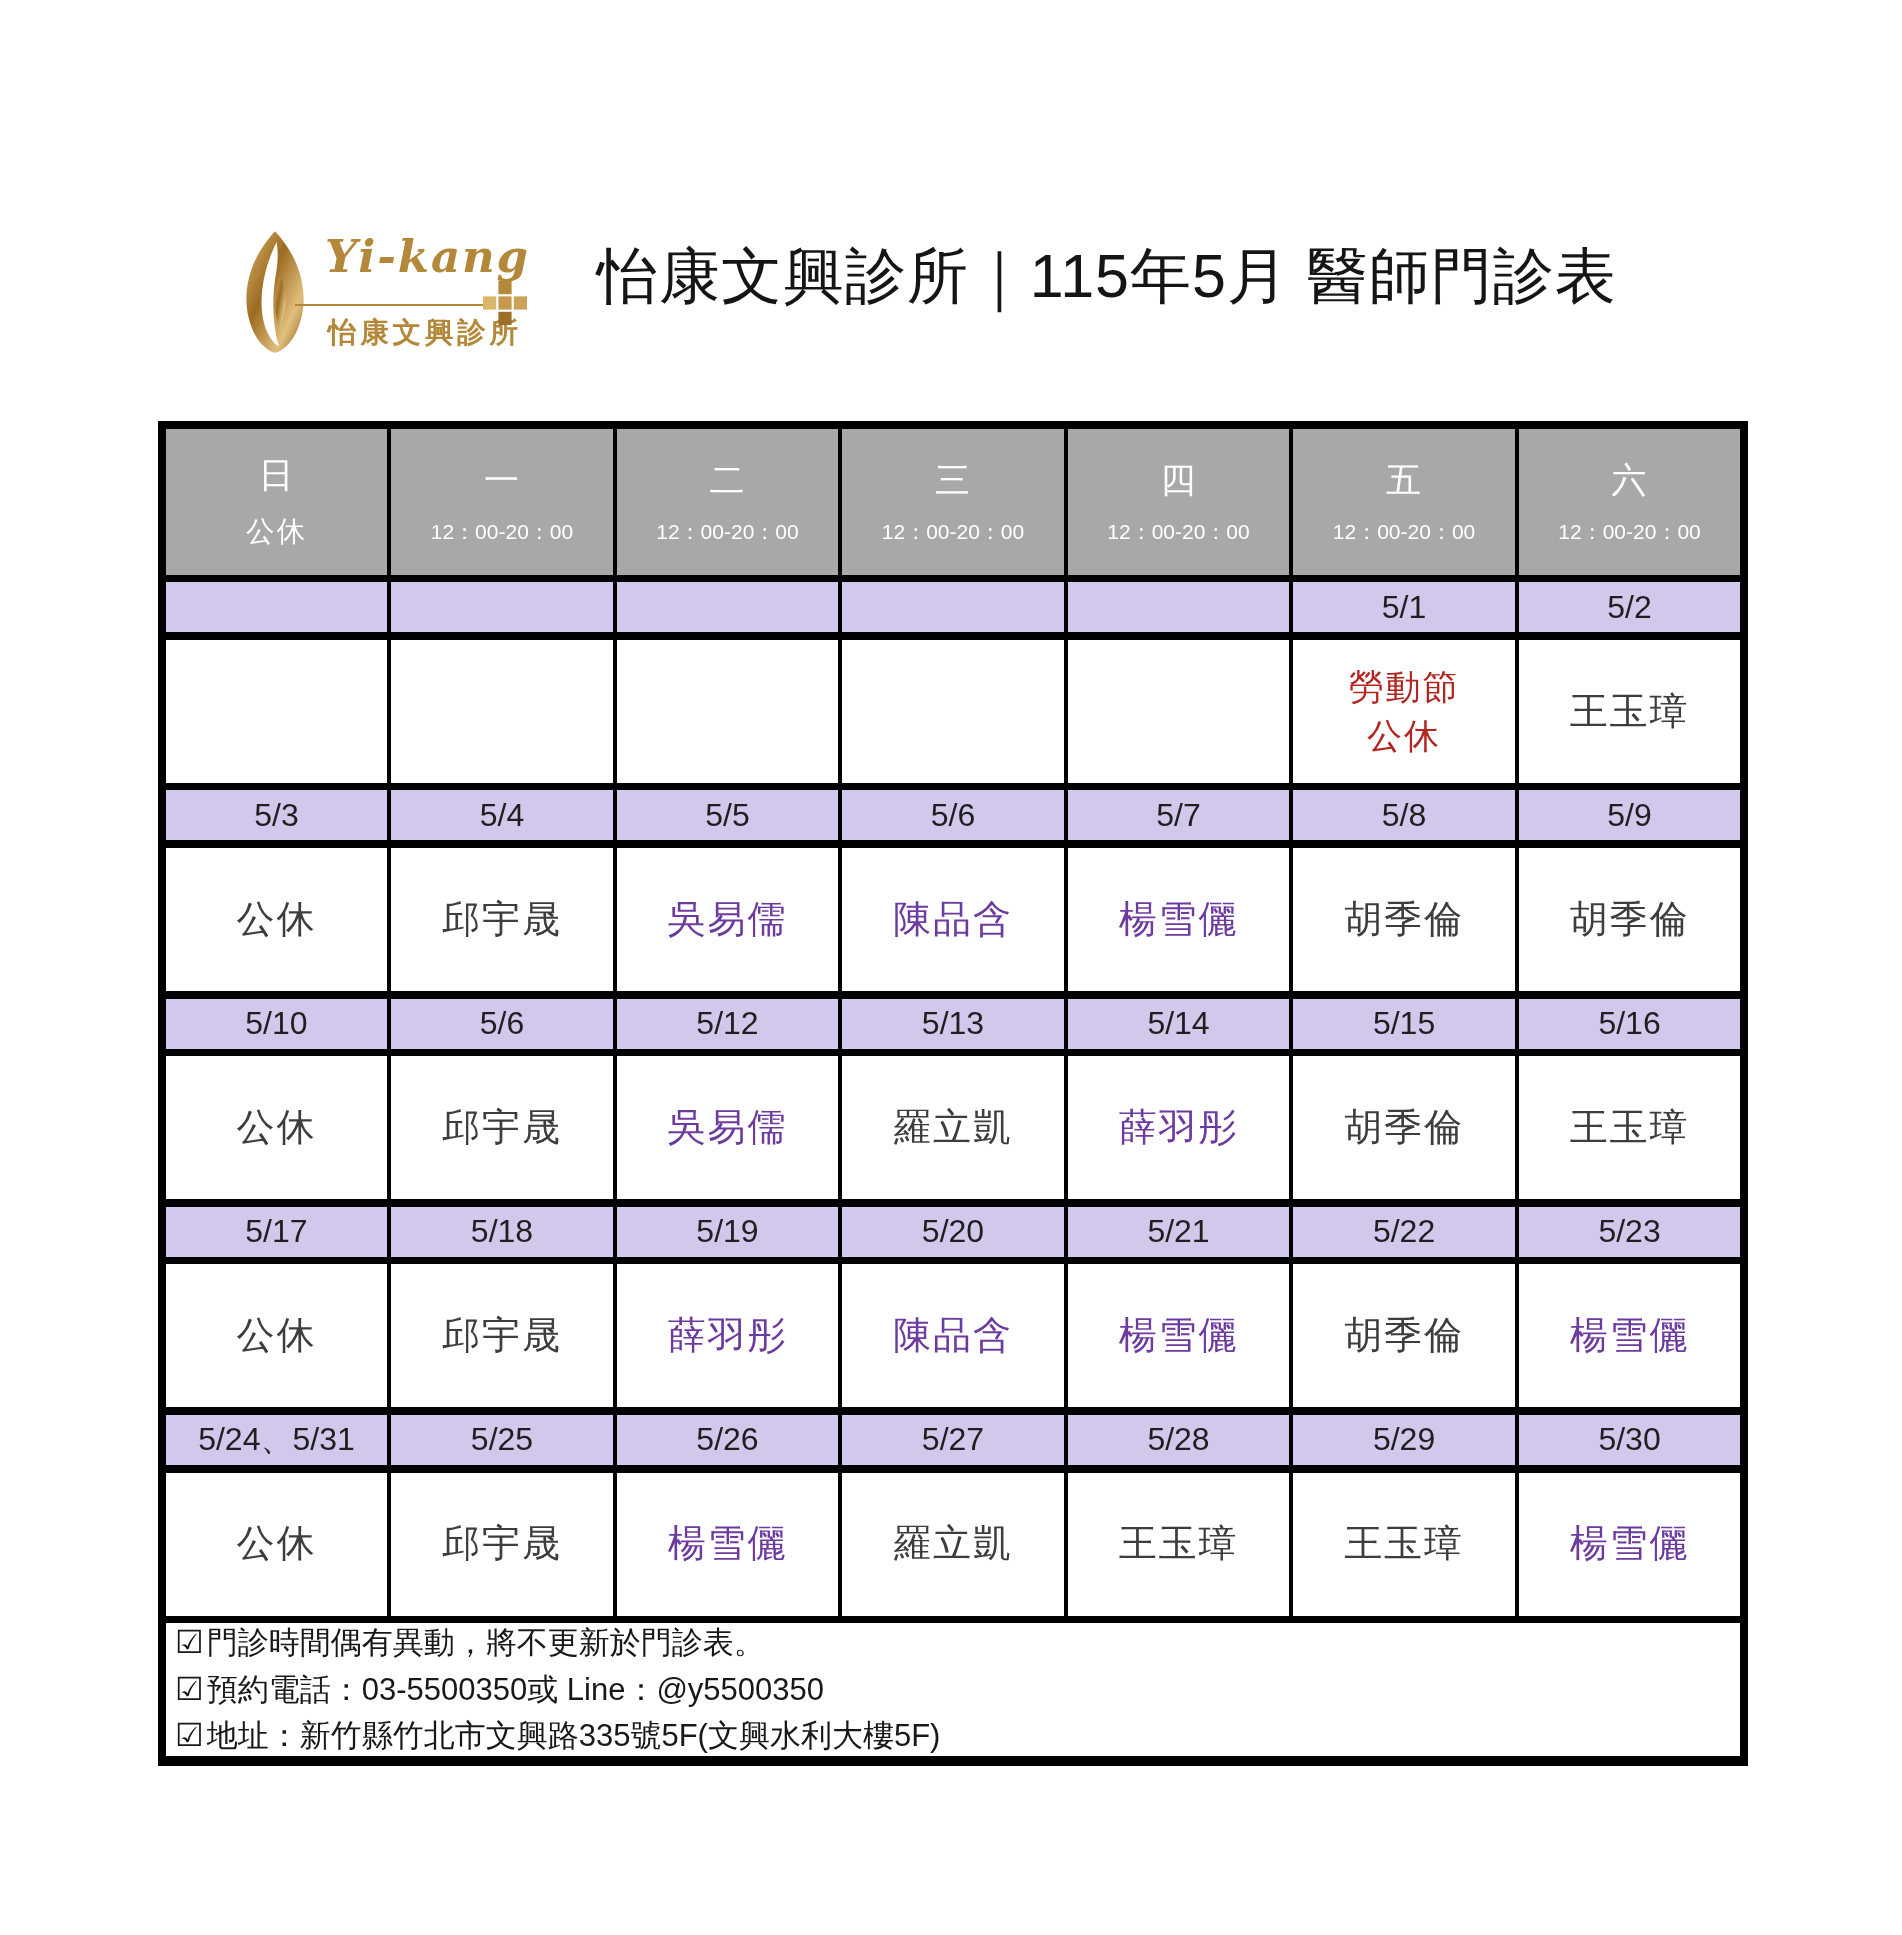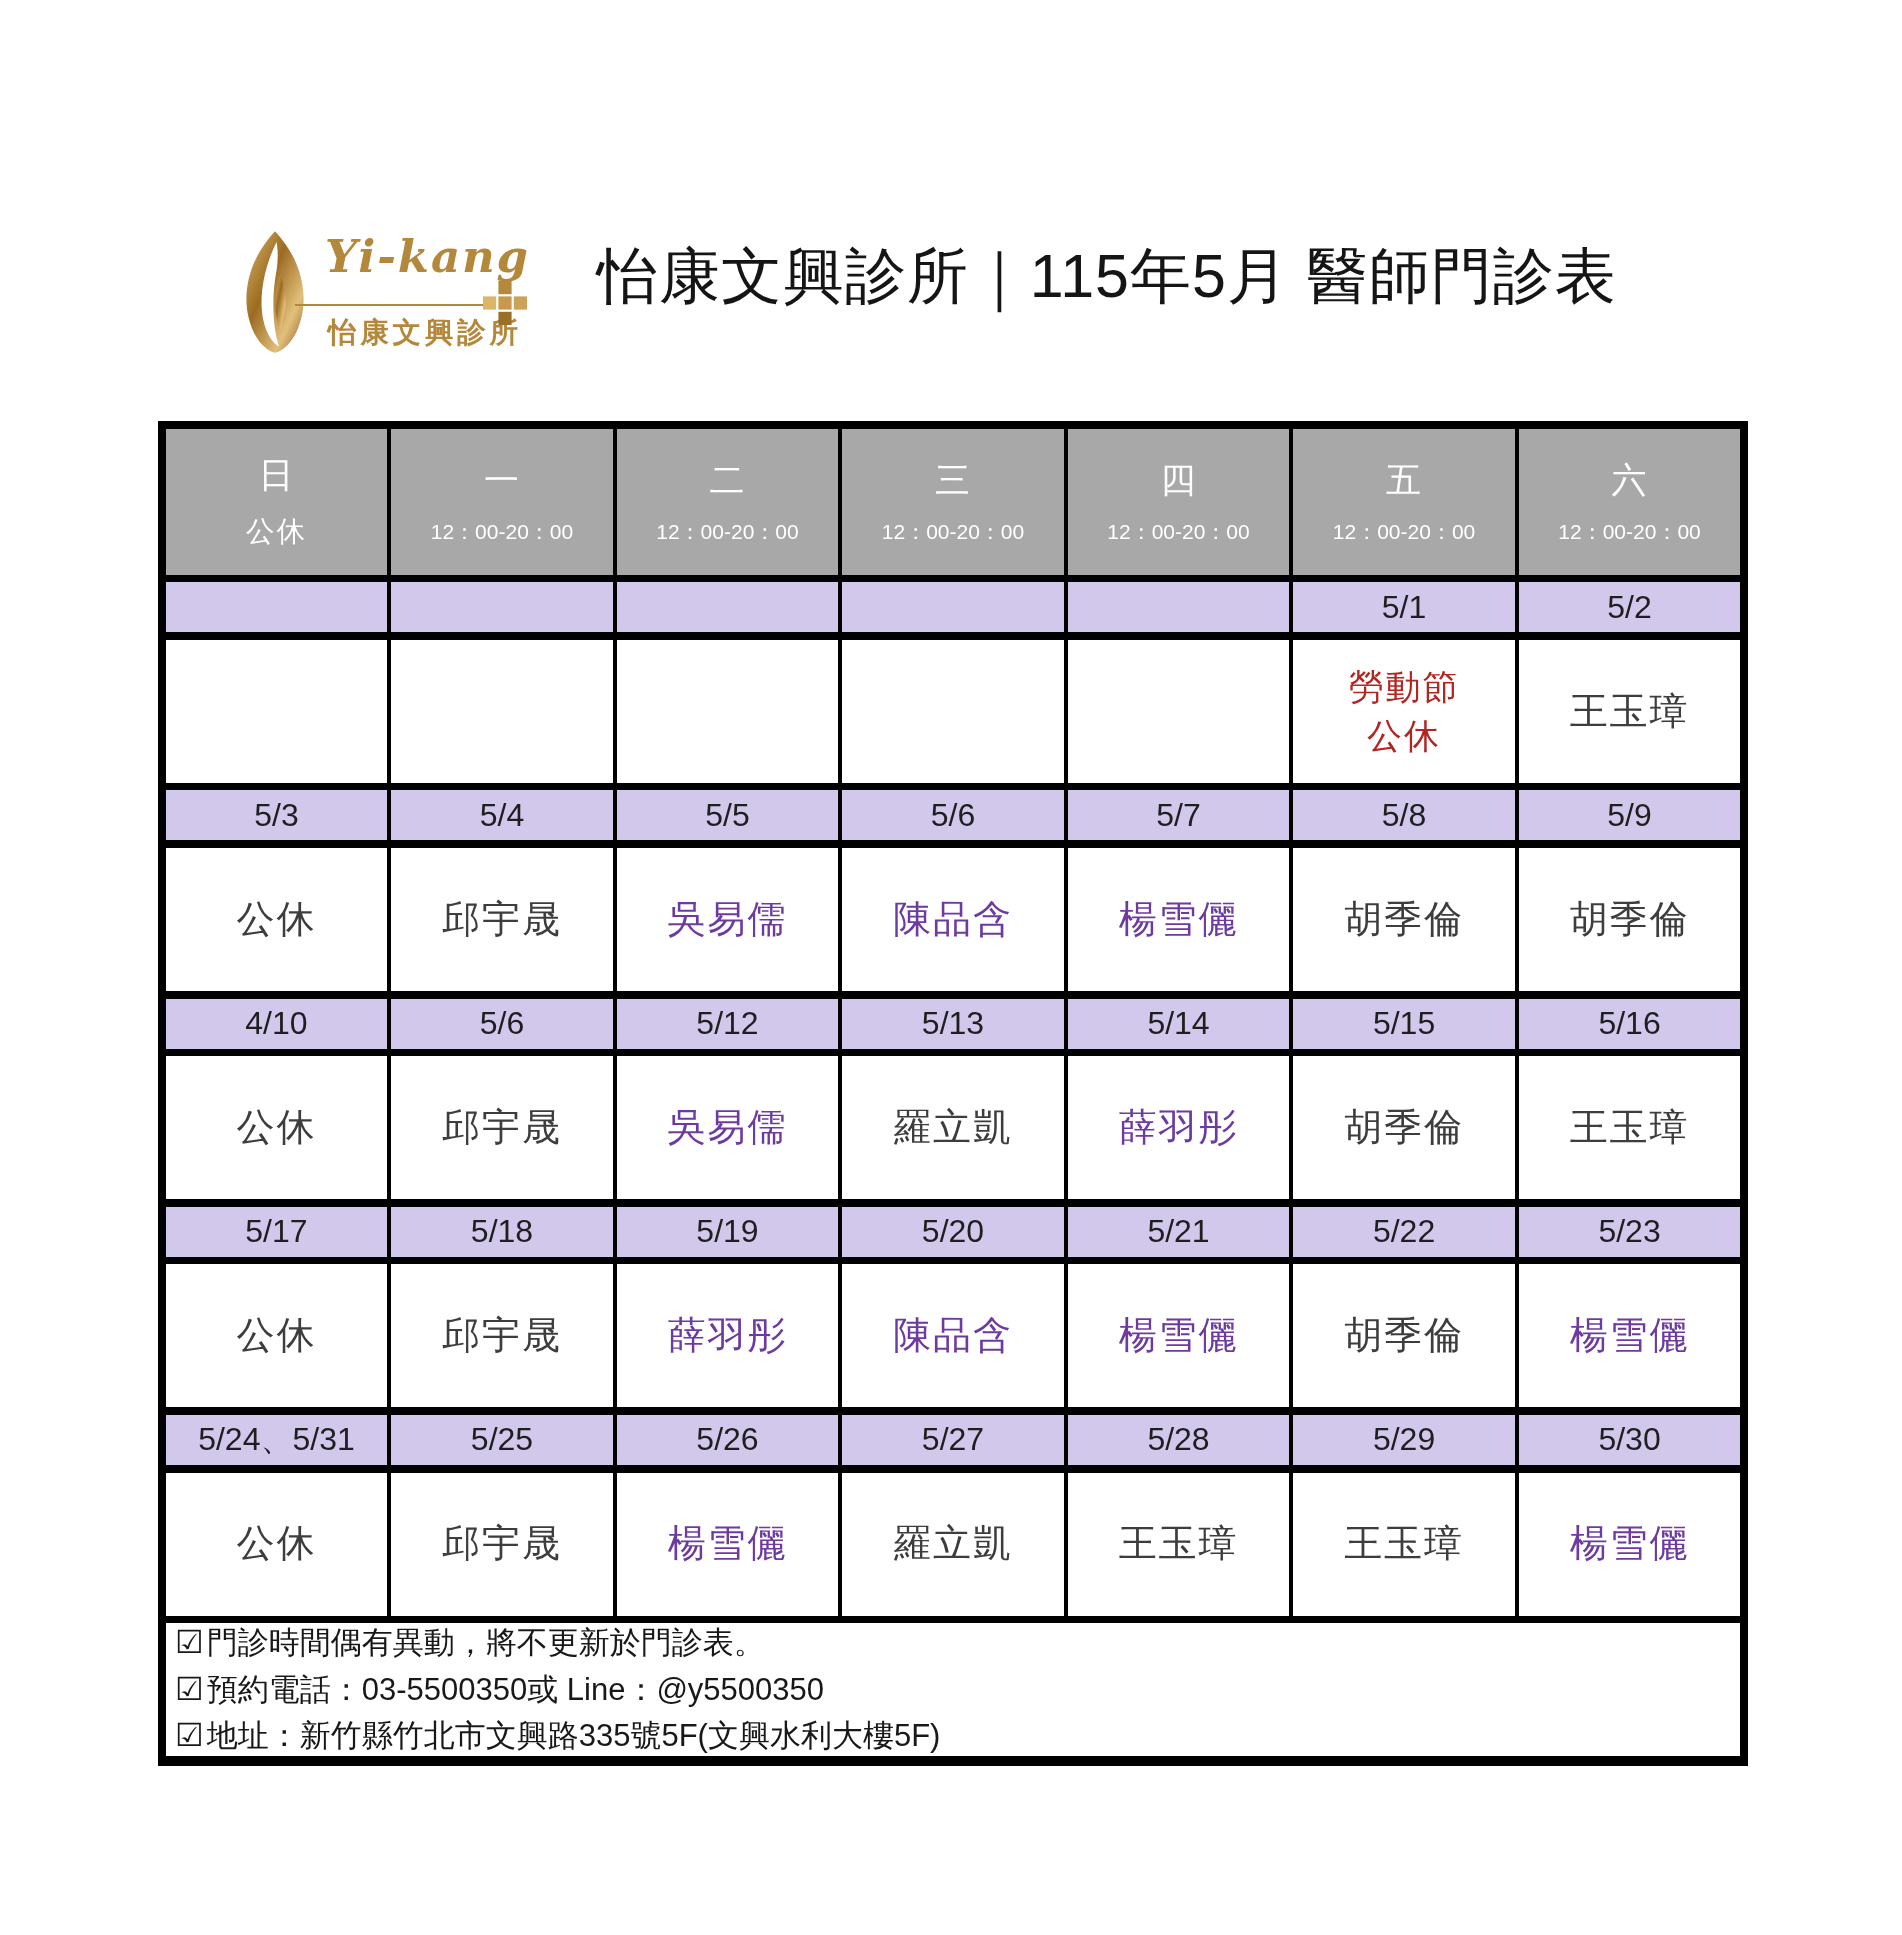--- a/index.html
+++ b/index.html
@@ -130,21 +130,21 @@
   <div class="cell date">5/9</div>
 
   <div class="cell name" data-color="black">公休</div>
   <div class="cell name" data-color="black">邱宇晟</div>
   <div class="cell name" data-color="purple">吳易儒</div>
   <div class="cell name" data-color="purple">陳品含</div>
   <div class="cell name" data-color="purple">楊雪儷</div>
   <div class="cell name" data-color="black">胡季倫</div>
   <div class="cell name" data-color="black">胡季倫</div>
 
-  <div class="cell date">4/10</div>
+  <div class="cell date">5/10</div>
   <div class="cell date">5/6</div>
   <div class="cell date">5/12</div>
   <div class="cell date">5/13</div>
   <div class="cell date">5/14</div>
   <div class="cell date">5/15</div>
   <div class="cell date">5/16</div>
 
   <div class="cell name" data-color="black">公休</div>
   <div class="cell name" data-color="black">邱宇晟</div>
   <div class="cell name" data-color="purple">吳易儒</div>

